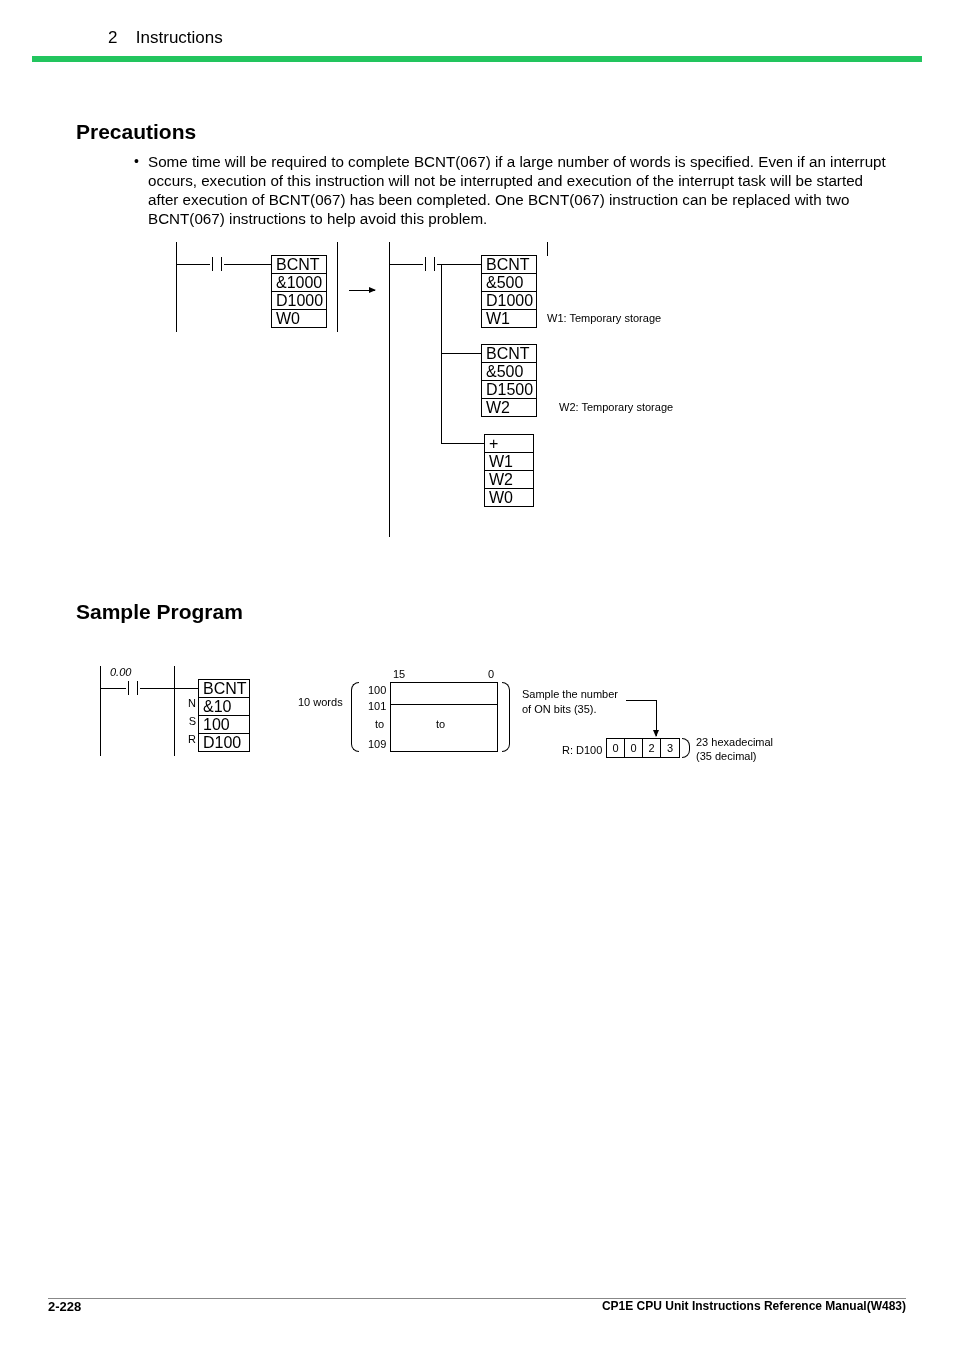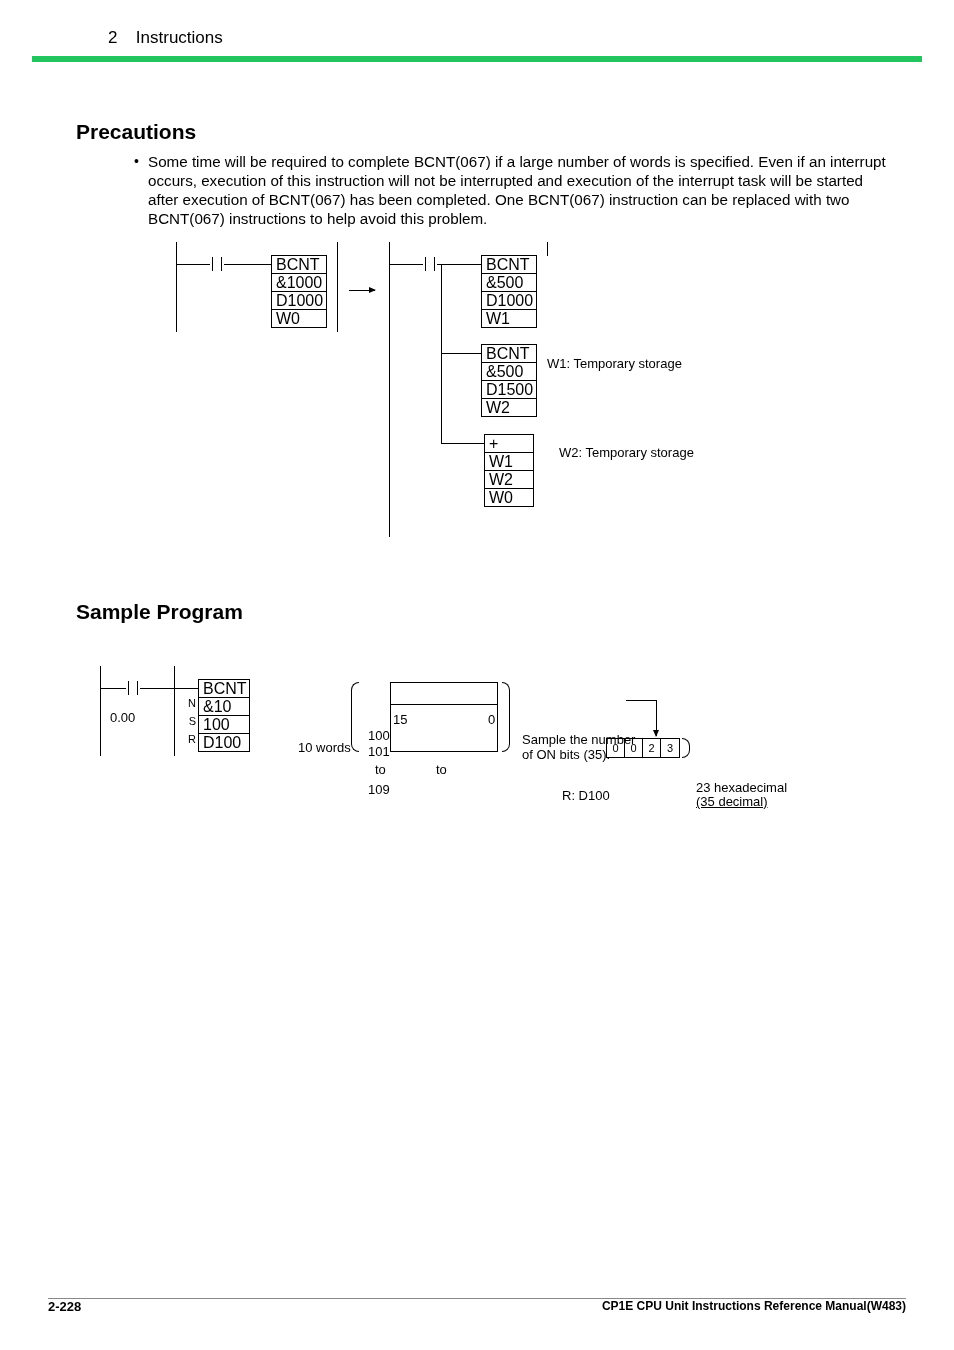--- a/index.html
+++ b/index.html
@@ -46,21 +46,21 @@
   .box-col {
     position: absolute;
     border: 1px solid #000;
     font-size: 16px;
     width: 56px;
     line-height: 17px;
   }
   .box-row { border-bottom: 1px solid #000; padding: 0 4px; }
   .box-row:last-child { border-bottom: none; }
   .box-col.narrow { width: 50px; }
-  .label11 { position: absolute; font-size: 13px; margin-top: 44px; }
+  .label11 { position: absolute; font-size: 11px; }
   .arrow-r {
     position: absolute; height: 1px; background: #000;
   }
   .arrow-r::after {
     content: ""; position: absolute; right: -1px; top: -3px;
     border-left: 7px solid #000;
     border-top: 3.5px solid transparent;
     border-bottom: 3.5px solid transparent;
   }
   .arrow-dn {
@@ -173,21 +173,21 @@
     <div class="rung-v" style="left:376px; top:0; height:14px;"></div>
     <div class="rung-h" style="left:270px; top:111px; width:40px;"></div>
     <div class="rung-v" style="left:270px; top:22px; height:179px;"></div>
     <div class="rung-h" style="left:270px; top:201px; width:43px;"></div>
   </div>
 
   <div class="section-title">Sample Program</div>
 
   <div class="dia2">
 
-    <div class="label11" style="left:34px; top:10px;">0.00</div>
+    <div class="label11" style="left:34px; top:10px;font-style:italic;">0.00</div>
     <div class="rung-v" style="left:24px; top:10px; height:90px;"></div>
     <div class="rung-h" style="left:24px; top:32px; width:22px;"></div>
     <div class="contact" style="left:46px; top:25px;">
       <div class="rung-h" style="left:-2px; top:7px; width:6px;"></div>
       <div class="rung-h" style="right:-2px; top:7px; width:6px;"></div>
     </div>
     <div class="rung-h" style="left:68px; top:32px; width:54px;"></div>
     <div class="rung-v" style="left:98px; top:10px; height:90px;"></div>
 
     <div class="param-label" style="left:108px; top:41px;">N</div>
@@ -226,21 +226,21 @@
     <div class="label11" style="left:486px; top:88px;">R: D100</div>
     <div class="d100row" style="left:530px; top:82px;">
       <span>0</span>
       <span>0</span>
       <span>2</span>
       <span>3</span>
     </div>
 
     <div class="brace-r" style="left:606px; top:82px; height:20px;"></div>
     <div class="label11" style="left:620px; top:80px;">23 hexadecimal</div>
-    <div class="label11" style="left:620px; top:94px;text-decoration:underline;">(35 decimal)</div>
+    <div class="label11" style="left:620px; top:94px;">(35 decimal)</div>
   </div>
 
 </div>
 
 <div class="footer">
   <span class="page-num">2-228</span>
   <span class="manual">CP1E CPU Unit Instructions Reference Manual(W483)</span>
 </div>
 
 </body></html>

